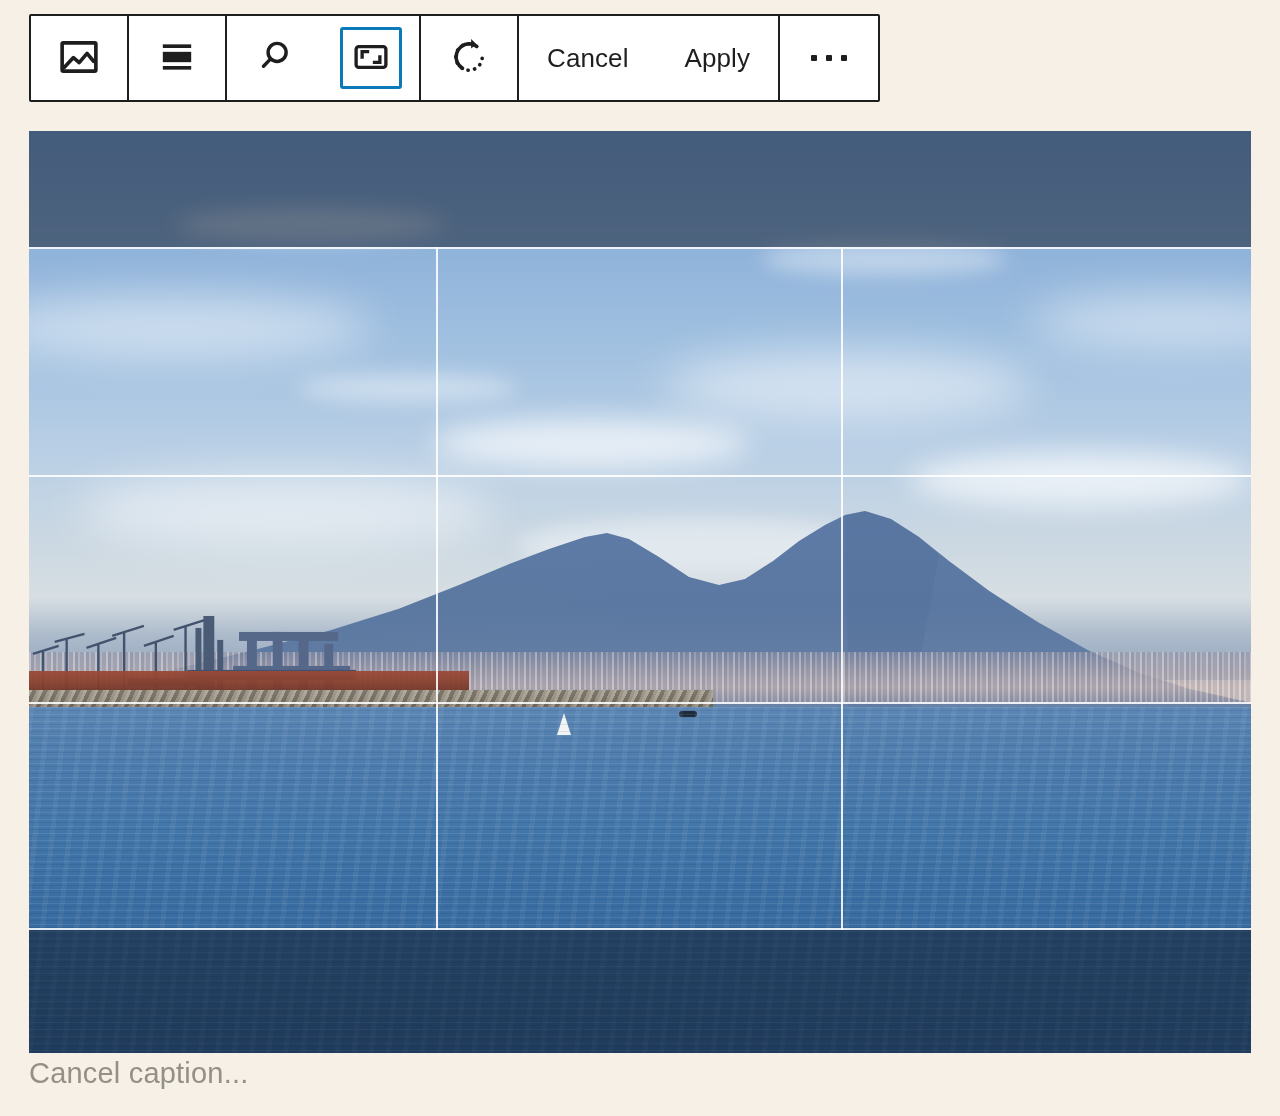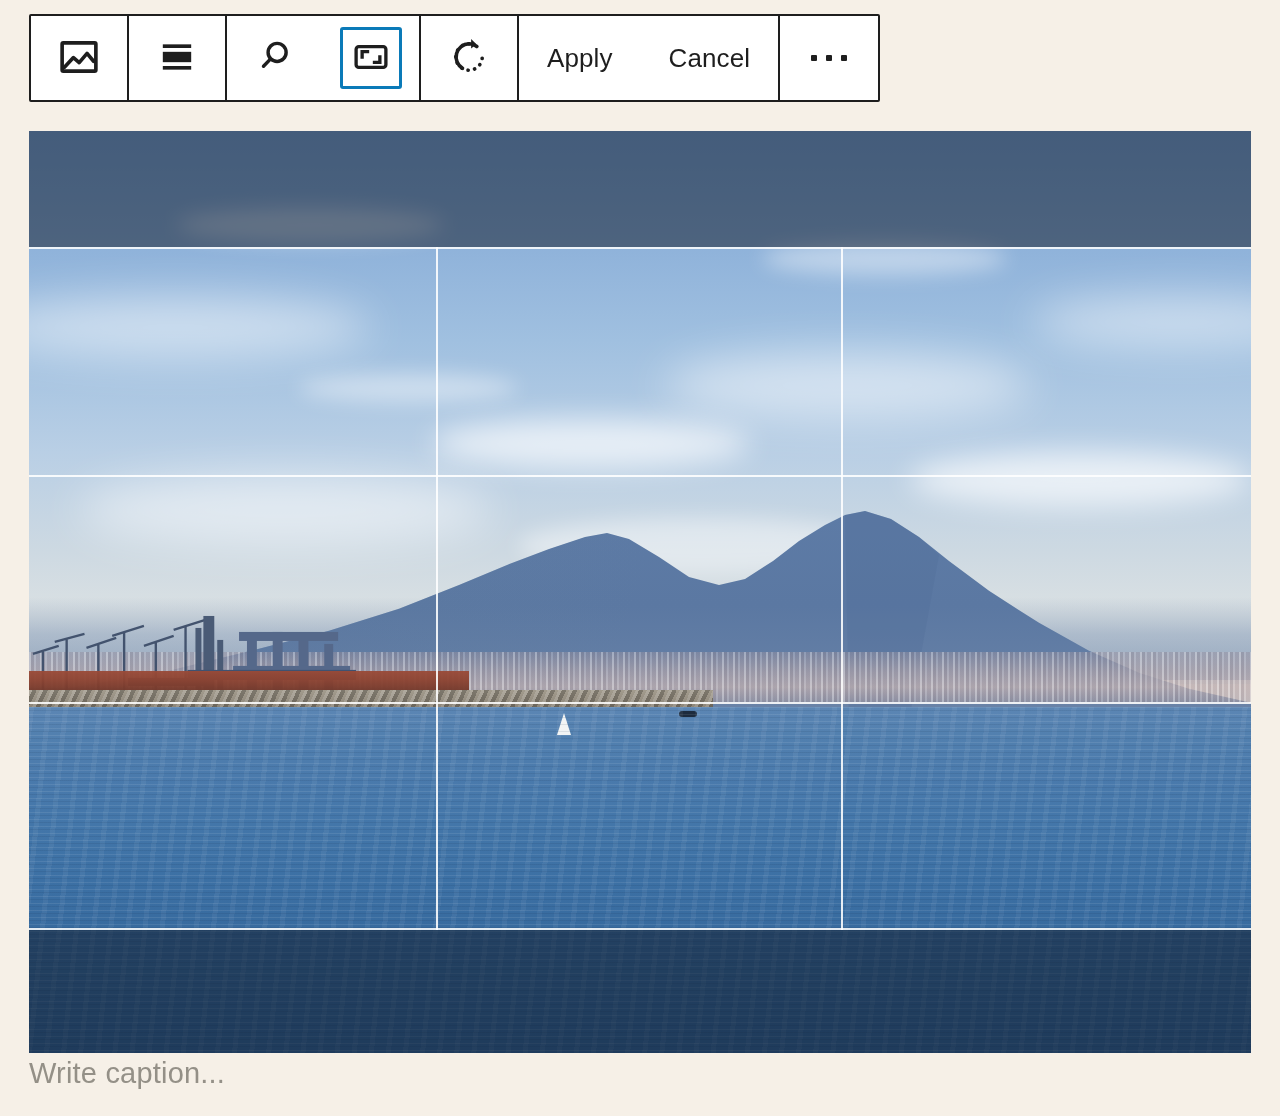--- a/index.html
+++ b/index.html
@@ -368,23 +368,23 @@
         <path d="M12 5.1 A6.9 6.9 0 0 0 8.6 17.9" fill="none" stroke="#1e1e1e" stroke-width="1.9" stroke-linecap="round"></path>
         <path d="M12 5.1 A6.9 6.9 0 0 1 16.1 6.5" fill="none" stroke="#1e1e1e" stroke-width="1.9" stroke-linecap="round"></path>
         <path d="M13.1 2.6 L15.9 5.3 L13.1 7.6 Z" fill="#1e1e1e"></path>
       </svg>
     </span>
 
   </button>
 
   <div class="tb-sep"></div>
 
+  <button class="tb-btn text-btn">Cancel</button>
+
   <button class="tb-btn text-btn">Apply</button>
-
-  <button class="tb-btn text-btn">Cancel</button>
 
   <div class="tb-sep"></div>
 
   <button class="tb-btn more-btn" title="Options">
     <span class="dots">
       <i></i>
         <i></i>
         <i></i>
     </span>
 
@@ -489,13 +489,13 @@
     <div class="crop-edge top"></div>
     <div class="crop-edge bottom"></div>
     <div class="grid-line grid-v" style="left:33.33%;"></div>
     <div class="grid-line grid-v" style="left:66.45%;"></div>
     <div class="grid-line grid-h" style="top:33.33%;"></div>
     <div class="grid-line grid-h" style="top:66.66%;"></div>
   </div>
 
 </div>
 
-<div id="caption">Write caption...</div>
+<div id="caption">Cancel caption...</div>
 
 </body></html>

